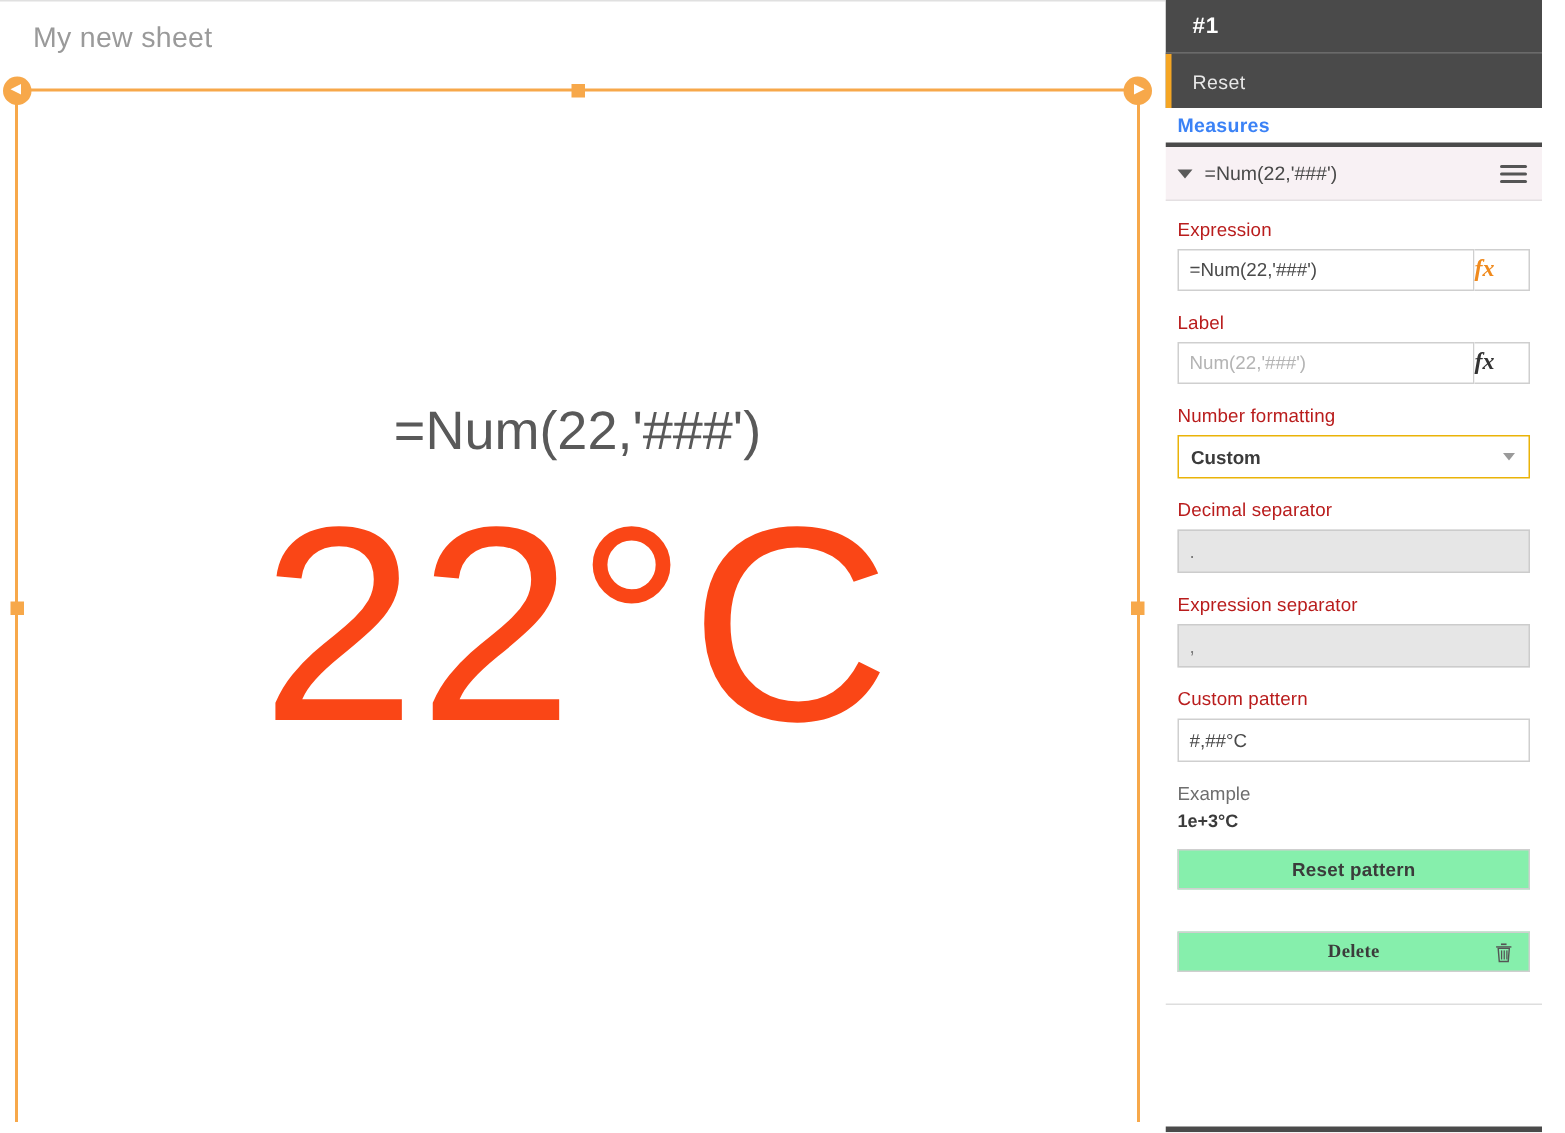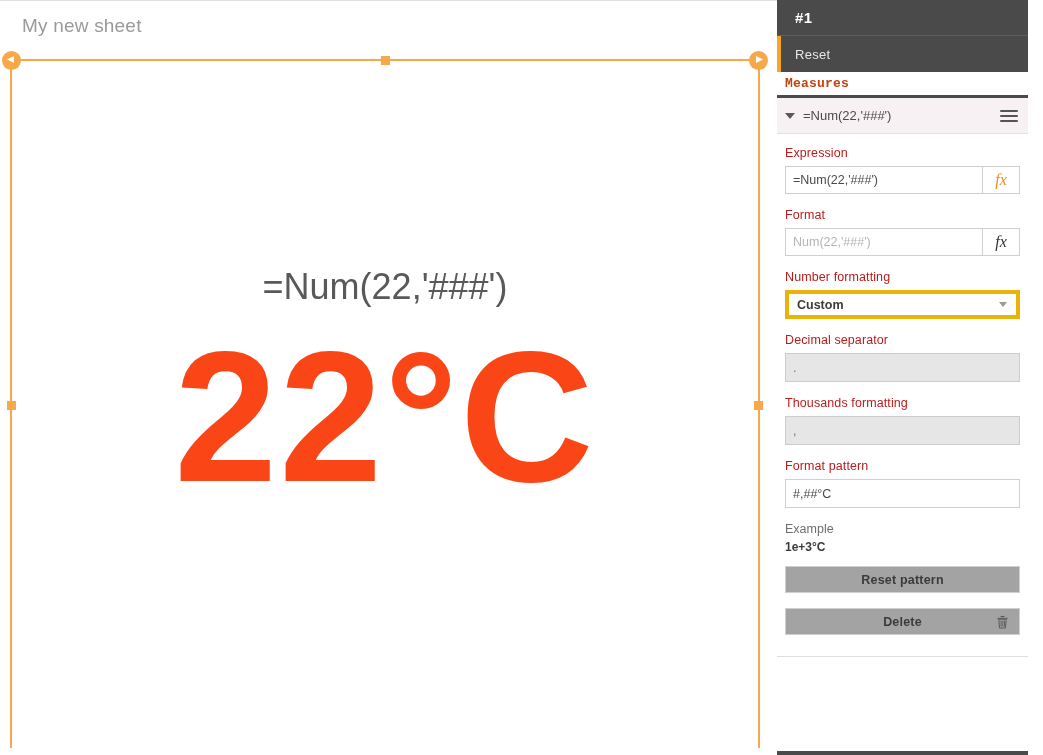--- a/index.html
+++ b/index.html
@@ -88,21 +88,21 @@
     font-weight: 400;
     letter-spacing: 0px;
     margin-bottom: 24px;
     margin-top: -40px;
     white-space: nowrap;
   }
   .viz-value {
     font-size: 185px;
     line-height: 0.92;
     color: #fa4616;
-    font-weight: 700;
+    font-weight: 400;
     letter-spacing: 2px;
     white-space: nowrap;
   }
 
   
   .panel {
     position: absolute;
     left: 777px;
     top: 0;
     width: 266px;
@@ -147,27 +147,26 @@
     letter-spacing: .3px;
   }
 
   .section-title {
     height: 26px;
     display: flex;
     align-items: center;
     padding-left: 8px;
     font-size: 13px;
     font-weight: bold;
-    color: #c2410c;
+    color: #3b82f6;
     background: #ffffff;
     border-bottom: 3px solid #4a4a4a;
     box-sizing: border-box;
     width: 251px;
     letter-spacing: .2px;
-    font-family: Liberation Mono, monospace;
   }
 
   .measure-row {
     height: 36px;
     background: #f8f1f4;
     display: flex;
     align-items: center;
     box-sizing: border-box;
     width: 251px;
     border-bottom: 1px solid #e4e0e2;
@@ -237,34 +236,34 @@
   .text-input::placeholder { color: #b4b4b4; }
   .fx-btn {
     width: 37px;
     height: 28px;
     box-sizing: border-box;
     border: 1px solid #cfcfcf;
     border-left: none;
     background: #ffffff;
     display: flex;
     align-items: center;
-    justify-content: center;
+    justify-content: flex-start;
     font-family: "Liberation Serif", serif;
     font-style: italic;
-    font-weight: normal;
+    font-weight: bold;
     font-size: 16px;
     color: #333;
     cursor: pointer;
   }
   .fx-btn.accent { color: #f08a1d; }
 
   .select-box {
     position: relative;
     height: 29px;
-    border: 4px solid #eab308;
+    border: 1px solid #eab308;
     background: #ffffff;
     box-sizing: border-box;
     display: flex;
     align-items: center;
     padding: 0 8px;
     font-size: 12.5px;
     font-weight: bold;
     color: #3b3b3b;
     cursor: pointer;
   }
@@ -300,33 +299,33 @@
     font-weight: bold;
     color: #3b3b3b;
     padding-right: 2px;
   }
 
   .btn {
     width: 100%;
     box-sizing: border-box;
     height: 27px;
     border: 1px solid #cfcfcf;
-    background: #a3a3a3;
+    background: #86efac;
     font-size: 12.5px;
     font-weight: bold;
     color: #3b3b3b;
     font-family: "Liberation Sans", sans-serif;
     cursor: pointer;
     display: flex;
     align-items: center;
     justify-content: center;
     position: relative;
     letter-spacing: .2px;
   }
-  .btn.spaced { margin-top: 15px; }
+  .btn.spaced { margin-top: 28px; font-family: Liberation Serif, serif; }
   .btn .trash {
     position: absolute;
     right: 10px;
     top: 50%;
     transform: translateY(-50%);
     width: 13px;
     height: 15px;
   }
 
   .panel-divider {
@@ -412,21 +411,21 @@
         <div class="field-label">Expression</div>
         <div class="input-with-fx">
           <input class="text-input" type="text" value="=Num(22,'###')" style="">
           <div class="fx-btn accent">
             <span>fx</span>
           </div>
         </div>
       </div>
 
       <div class="field-block">
-        <div class="field-label">Format</div>
+        <div class="field-label">Label</div>
         <div class="input-with-fx">
           <input class="text-input" type="text" placeholder="Num(22,'###')" style="">
           <div class="fx-btn">
             <span>fx</span>
           </div>
         </div>
       </div>
 
       <div class="field-block">
         <div class="field-label">Number formatting</div>
@@ -435,26 +434,26 @@
           <span class="arrow"></span>
         </div>
       </div>
 
       <div class="field-block">
         <div class="field-label">Decimal separator</div>
         <input class="text-input disabled" type="text" style="width: 100%;" disabled="" value=".">
       </div>
 
       <div class="field-block">
-        <div class="field-label">Thousands formatting</div>
+        <div class="field-label">Expression separator</div>
         <input class="text-input disabled" type="text" style="width: 100%;" disabled="" value=",">
       </div>
 
       <div class="field-block">
-        <div class="field-label">Format pattern</div>
+        <div class="field-label">Custom pattern</div>
         <input class="text-input" type="text" style="width: 100%; height: 29px; line-height: 27px;" value="#,##°C">
       </div>
 
       <div class="example-row">
         <div class="example-label">Example</div>
         <div class="example-value">1e+3°C</div>
       </div>
 
       <button class="btn">Reset pattern</button>
 

